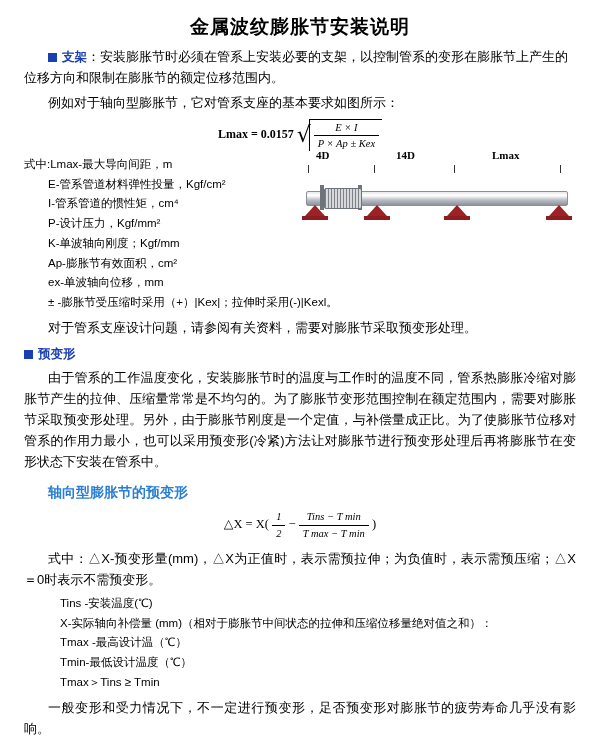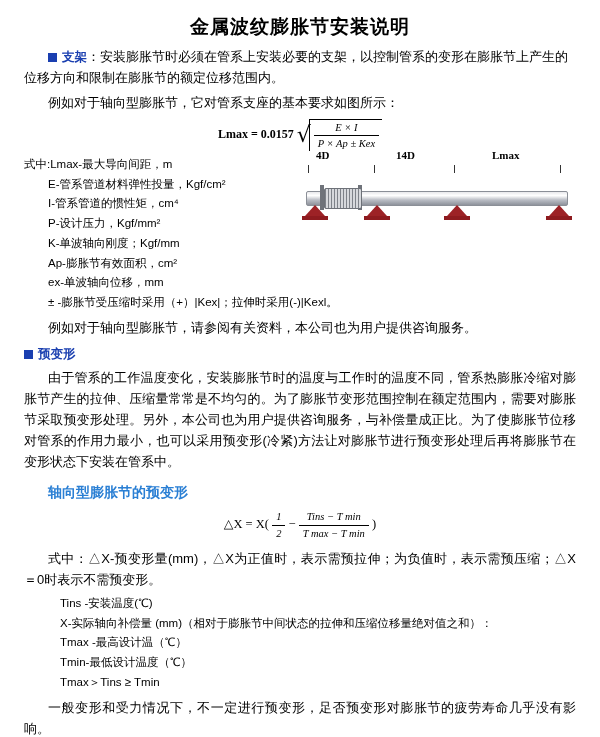--- a/index.html
+++ b/index.html
@@ -279,27 +279,27 @@
       <div class="li" style="padding-left:24px;">E-管系管道材料弹性投量，Kgf/cm²</div>
       <div class="li" style="padding-left:24px;">I-管系管道的惯性矩，cm⁴</div>
       <div class="li" style="padding-left:24px;">P-设计压力，Kgf/mm²</div>
       <div class="li" style="padding-left:24px;">K-单波轴向刚度；Kgf/mm</div>
       <div class="li" style="padding-left:24px;">Ap-膨胀节有效面积，cm²</div>
       <div class="li" style="padding-left:24px;">ex-单波轴向位移，mm</div>
       <div class="li" style="padding-left:24px;">± -膨胀节受压缩时采用（+）|Kex|；拉伸时采用(-)|Kexl。</div>
     </div>
     <div class="clear"></div>
 
-    <p class="indent">例如对于轴向型膨胀节，请参阅有关资料，本公司也为用户提供咨询服务。</p>
+    <p class="indent">对于管系支座设计问题，请参阅有关资料，需要对膨胀节采取预变形处理。</p>
 
     <div class="sq-head" style="text-indent:0;">
       <span class="sq"></span><span>预变形</span>
     </div>
 
-    <p class="indent">由于管系的工作温度变化，安装膨胀节时的温度与工作时的温度不同，管系热膨胀冷缩对膨胀节产生的拉伸、压缩量常常是不均匀的。为了膨胀节变形范围控制在额定范围内，需要对膨胀节采取预变形处理。另外，本公司也为用户提供咨询服务，与补偿量成正比。为了使膨胀节位移对管系的作用力最小，也可以采用预变形(冷紧)方法让对膨胀节进行预变形处理后再将膨胀节在变形状态下安装在管系中。</p>
+    <p class="indent">由于管系的工作温度变化，安装膨胀节时的温度与工作时的温度不同，管系热膨胀冷缩对膨胀节产生的拉伸、压缩量常常是不均匀的。为了膨胀节变形范围控制在额定范围内，需要对膨胀节采取预变形处理。另外，由于膨胀节刚度是一个定值，与补偿量成正比。为了使膨胀节位移对管系的作用力最小，也可以采用预变形(冷紧)方法让对膨胀节进行预变形处理后再将膨胀节在变形状态下安装在管系中。</p>
 
     <div class="sub-head">轴向型膨胀节的预变形</div>
 
     <div class="eq-center">
       <span>△X = X(</span>
       <span class="frac">
         <span class="num">1</span>
         <span class="den">2</span>
       </span>
       <span>−</span>

